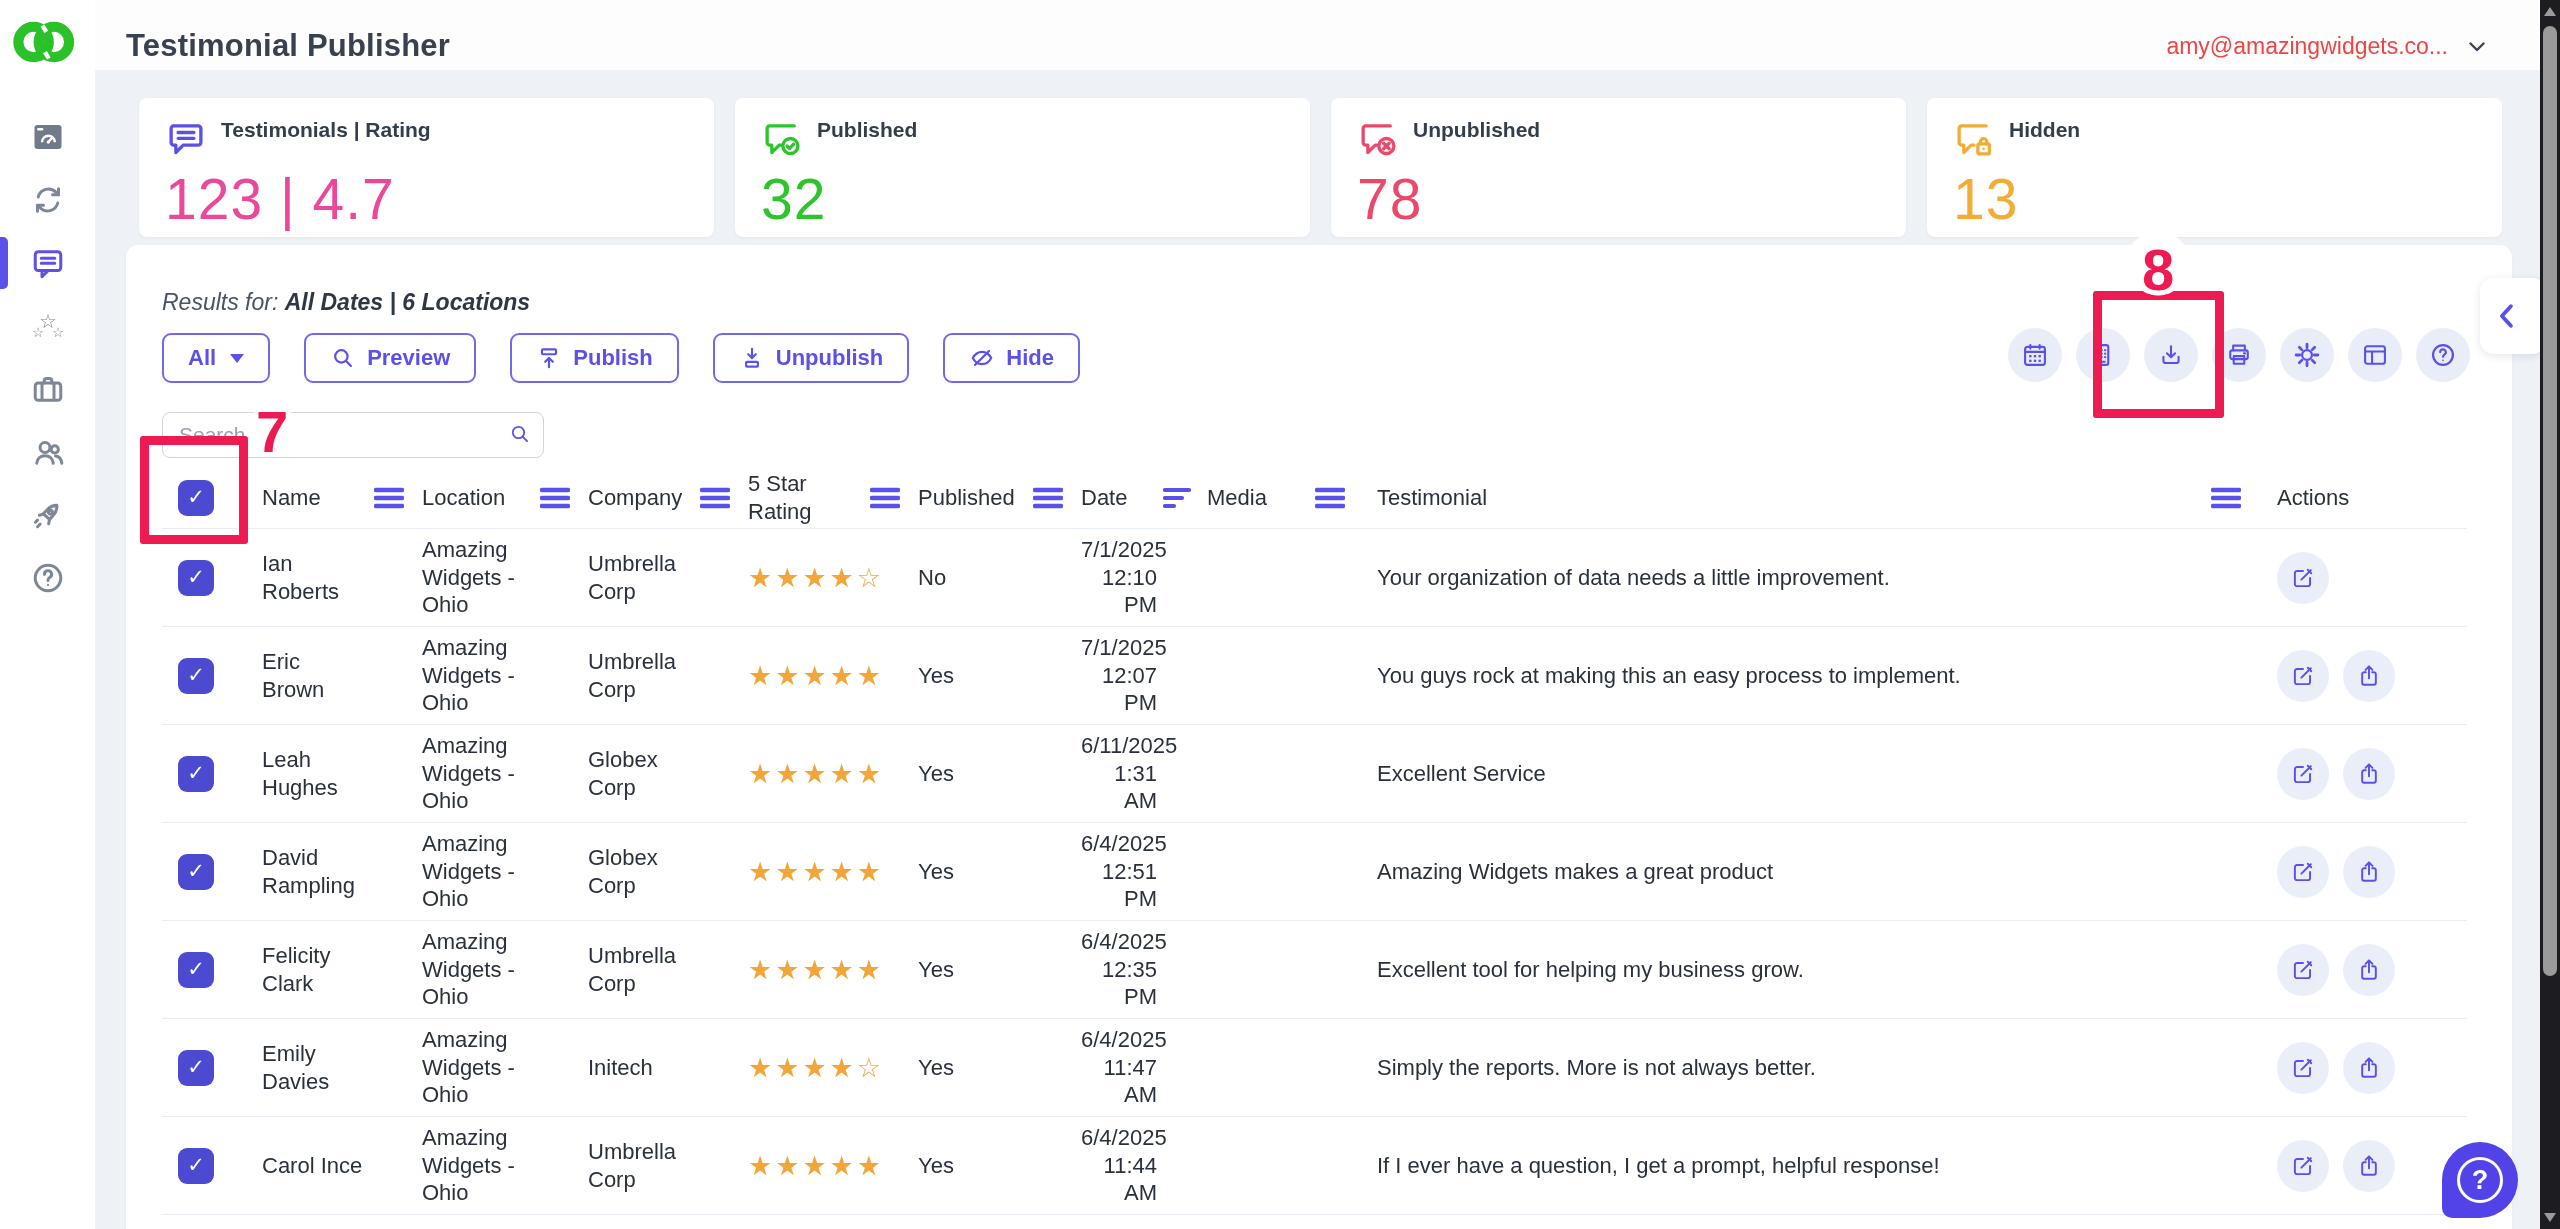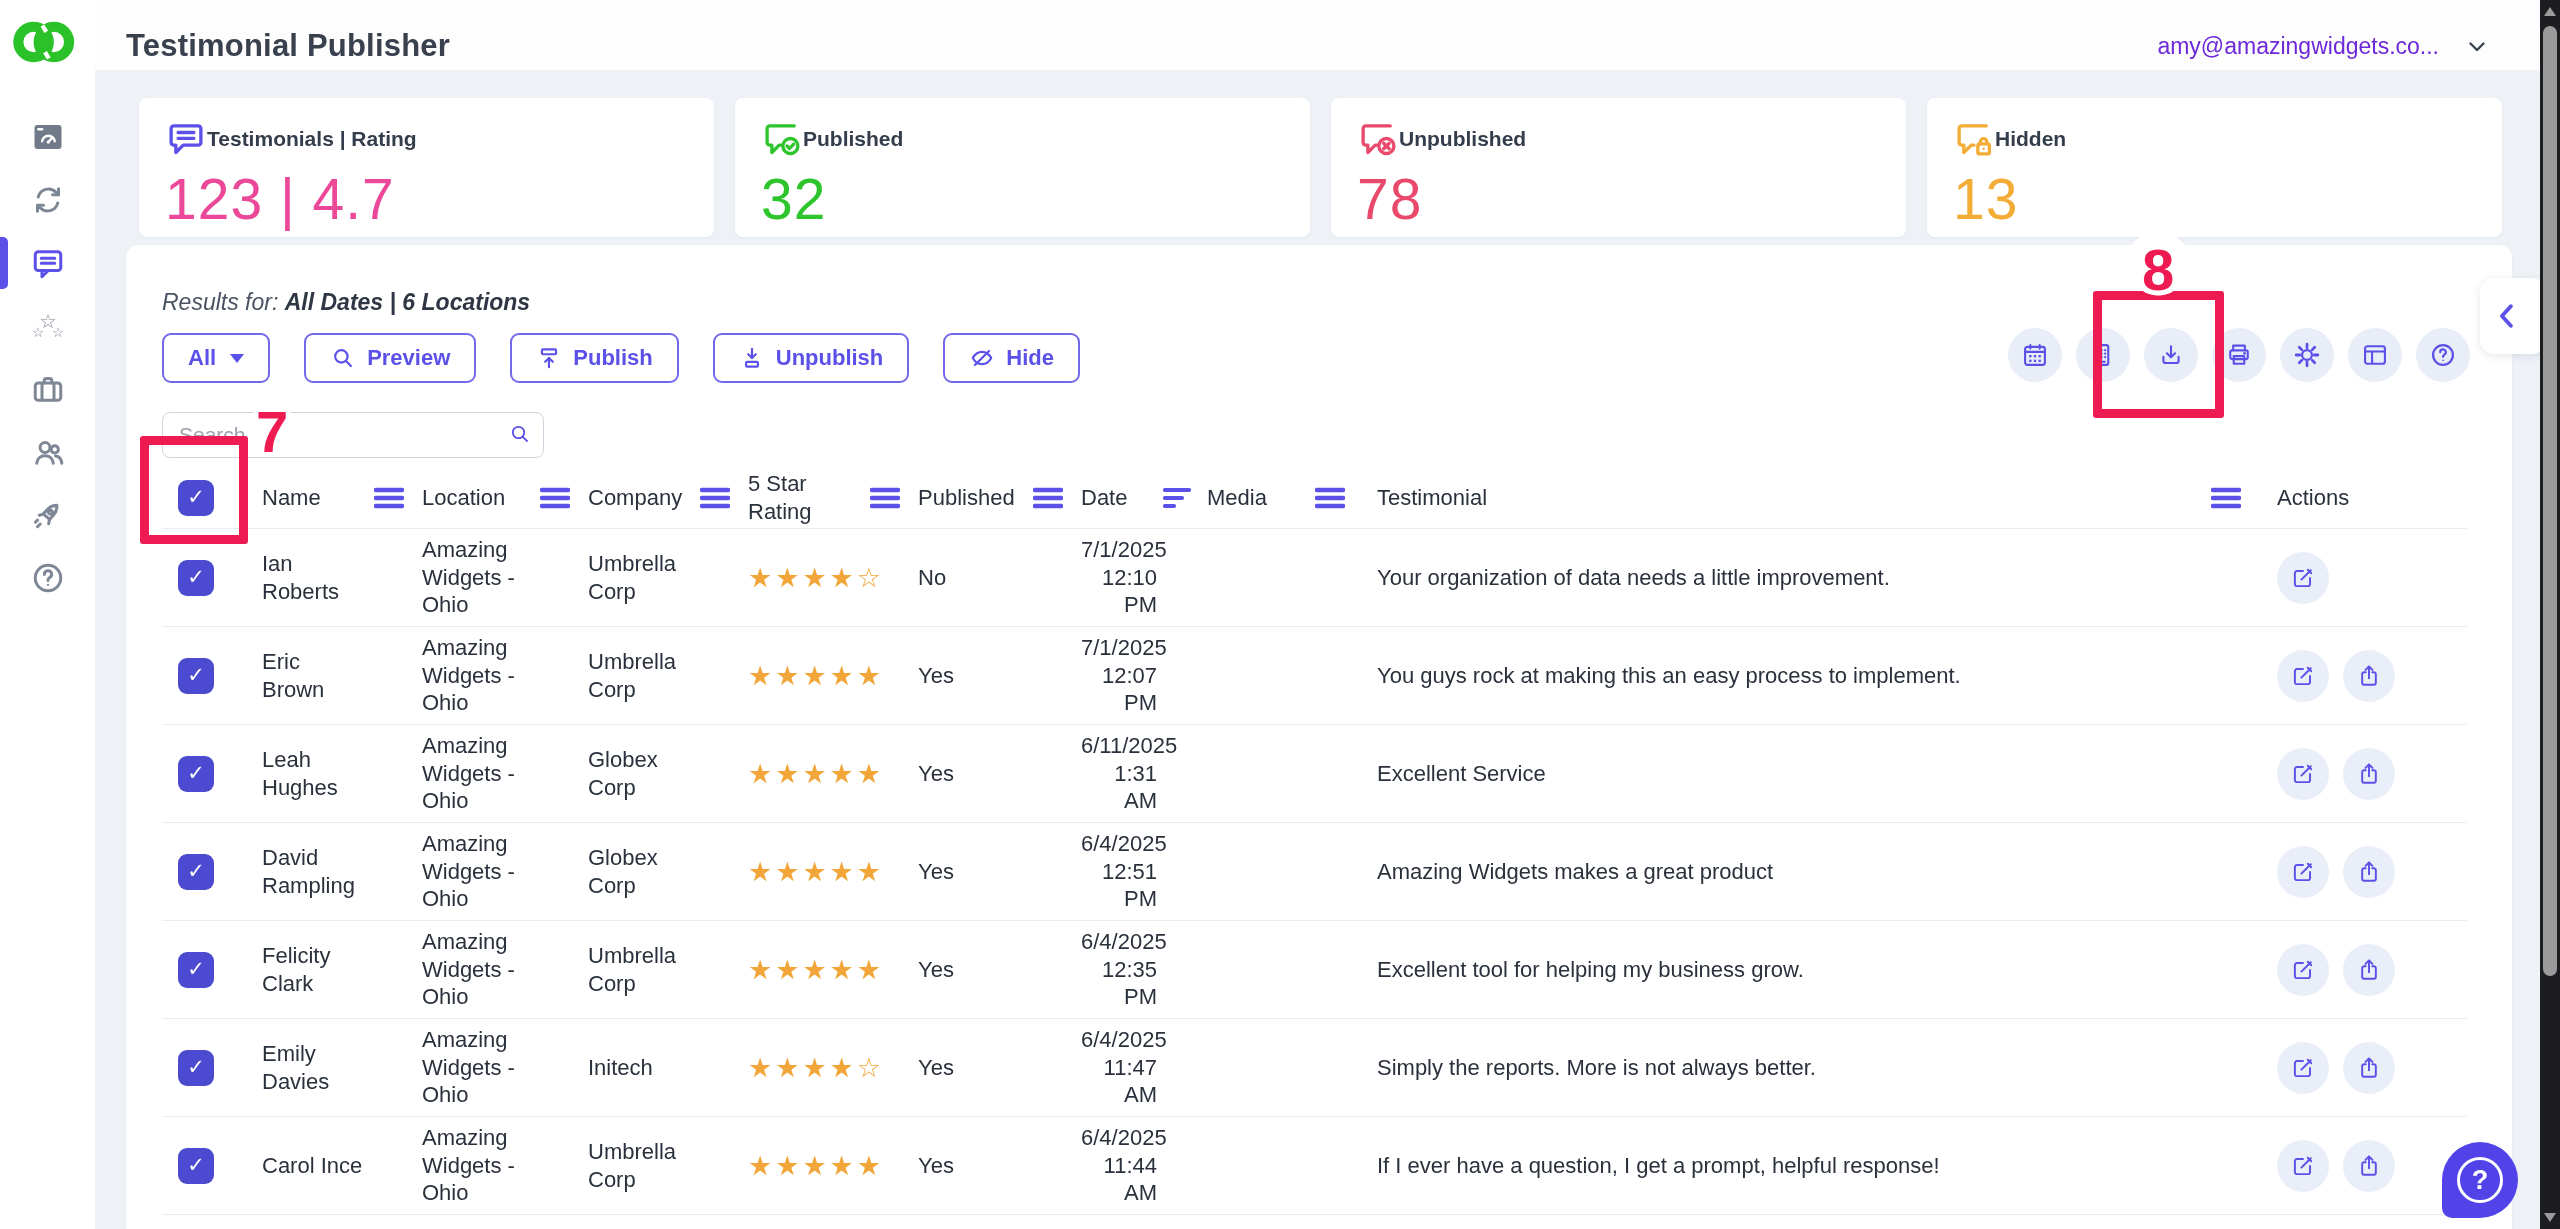--- a/index.html
+++ b/index.html
@@ -18,26 +18,26 @@
   .logo { position:absolute; left:12px; top:14px; width:66px; height:56px; }
   .side-nav { position:absolute; top:105px; left:0; width:95px; }
   .side-item { height:63px; display:flex; align-items:center; justify-content:center; color:#7e8795; position:relative; cursor:pointer; }
   .side-item svg { width:36px; height:36px; }
   .side-item.active { color:#5b51e8; }
   .active-bar { position:absolute; left:0; top:6px; width:8px; height:52px; background:#5b51e8; border-radius:0 5px 5px 0; }
 
   
   .header { position:absolute; left:95px; top:0; right:20px; height:70px; background:#fdfdfe; z-index:5; }
   .page-title { position:absolute; left:31px; top:28px; font-size:31px; font-weight:700; color:#39414e; letter-spacing:.2px; }
-  .account { position:absolute; right:55px; top:33px; display:flex; align-items:center; gap:30px; font-size:23px; color:#6d28d9; cursor:pointer; }
+  .account { position:absolute; right:55px; top:33px; display:flex; align-items:center; gap:21px; font-size:23px; color:#ef4444; cursor:pointer; }
 
   
   .cards { position:absolute; left:139px; top:98px; right:58px; display:flex; gap:21px; z-index:4; }
   .card { flex:1; height:139px; background:#fff; border-radius:8px; box-shadow:0 1px 3px rgba(40,50,80,.06); padding:20px 26px; }
-  .card-head { display:flex; align-items:center; }
+  .card-head { display:flex; gap:14px; }
   .stat-icon { width:42px; height:42px; }
   .stat-icon svg { width:42px; height:42px; }
   .stat-label { font-size:21px; font-weight:700; color:#333d4b; }
   .stat-value { font-size:57px; font-weight:500; margin-top:6px; letter-spacing:1px; }
 
   
   .panel { position:absolute; left:126px; top:245px; width:2386px; height:1050px; background:#fff; border-radius:12px; box-shadow:0 1px 3px rgba(40,50,80,.05); z-index:3; }
   .results-bar { position:absolute; left:36px; top:44px; font-size:23px; color:#4a5362;font-style:italic; }
   .results-bar b { color:#2f3744; font-weight:700; }
 

